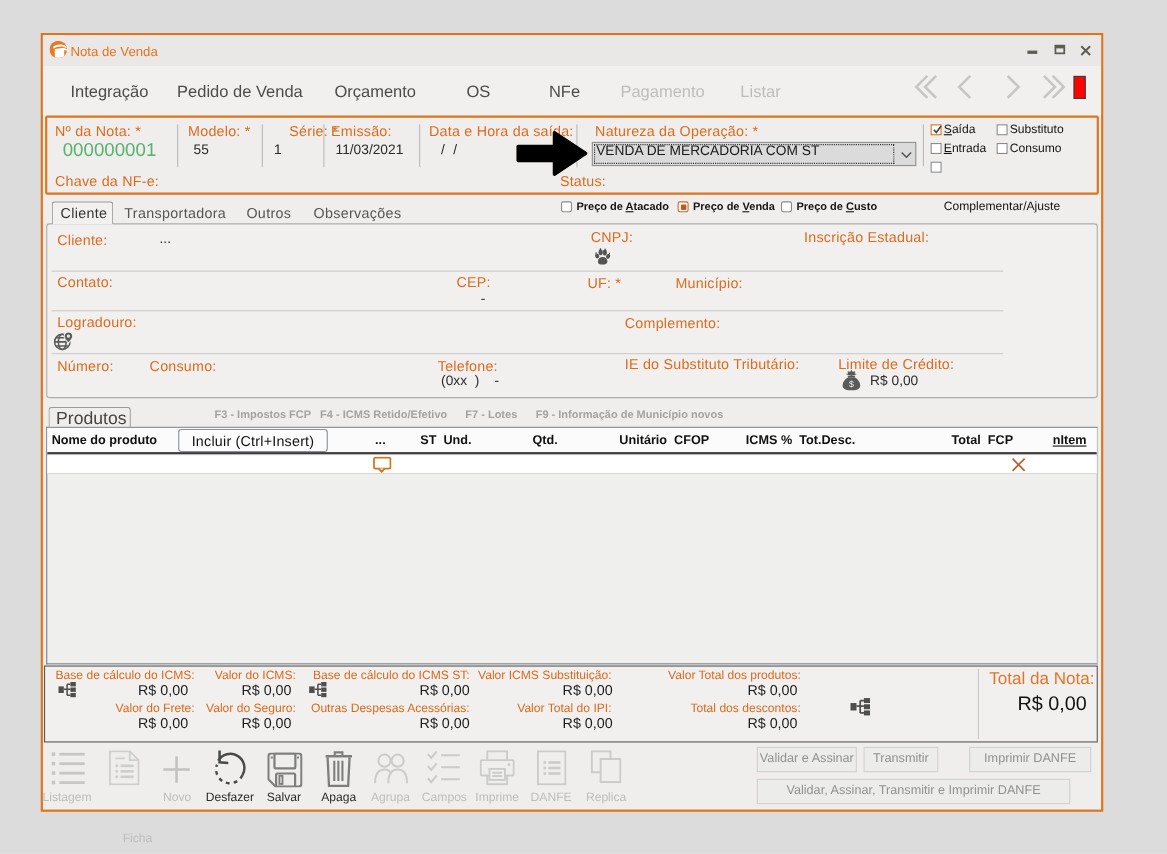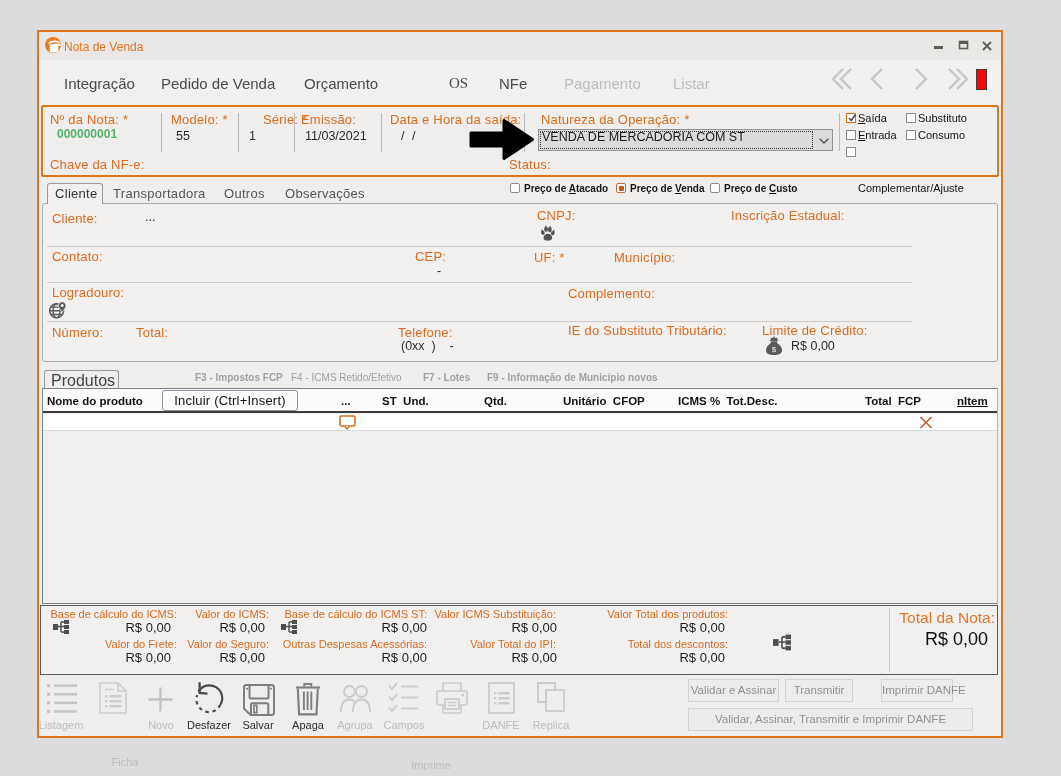--- a/index.html
+++ b/index.html
@@ -49,38 +49,38 @@
 <svg class="abs" style="left:928px; top:40px;" width="66" height="12" viewBox="0 0 66 12">
   <rect x="6" y="6" width="9" height="3" fill="#5d5d55"></rect>
   <rect x="31.5" y="1.5" width="8" height="7" fill="none" stroke="#5d5d55" stroke-width="1.6"></rect>
   <rect x="31" y="1" width="9" height="3" fill="#5d5d55"></rect>
   <path d="M55 2 L63 10 M63 2 L55 10" stroke="#5d5d55" stroke-width="1.8"></path>
 </svg>
 
 <div class="abs mi" style="left:64px;">Integração</div>
 <div class="abs mi" style="left:161px;">Pedido de Venda</div>
 <div class="abs mi" style="left:304px;">Orçamento</div>
-<div class="abs mi" style="left:449px;font-family:Liberation Serif, serif;">OS</div>
+<div class="abs mi" style="left:424px;">OS</div>
 <div class="abs mi" style="left:499px;">NFe</div>
 <div class="abs mi dis" style="left:564px;">Pagamento</div>
 <div class="abs mi dis" style="left:673px;">Listar</div>
 
 <svg class="abs" style="left:830px; top:68px;" width="140" height="22" viewBox="0 0 140 22">
   <g fill="none" stroke="#c6c6c6" stroke-width="2.4">
     <path d="M13 1 L3 11 L13 21 M21 1 L11 11 L21 21"></path>
     <path d="M52 1 L42 11 L52 21"></path>
     <path d="M86 1 L96 11 L86 21"></path>
     <path d="M119 1 L129 11 L119 21 M127 1 L137 11 L127 21"></path>
   </g>
 </svg>
 <div class="abs" style="left:976px; top:69px; width:11px; height:21px; background:#fb0503; border:1.5px solid #3c3c3c;"></div>
 
 <div class="abs" style="left:41px; top:105px; width:958px; height:72px; border:2px solid #dd741e; border-radius:2px;"></div>
 <div class="abs hl" style="left:50px; top:112px;">Nº da Nota: *</div>
-<div class="abs" style="left:57px; top:127px; font-size:12px; font-weight:bold; color:#56b26d;">000000001</div>
+<div class="abs" style="left:57px; top:127px; font-size:17px; font-weight:normal; color:#56b26d;">000000001</div>
 <div class="abs vsep" style="left:161px; top:113px; height:39px;"></div>
 <div class="abs hl" style="left:171px; top:112px;">Modelo: *</div>
 <div class="abs hv" style="left:176px; top:129px;">55</div>
 <div class="abs vsep" style="left:238px; top:113px; height:39px;"></div>
 <div class="abs hl" style="left:263px; top:112px;">Série: *</div>
 <div class="abs hv" style="left:249px; top:129px;">1</div>
 <div class="abs vsep" style="left:294px; top:113px; height:39px;"></div>
 <div class="abs hl" style="left:301px; top:112px;">Emissão:</div>
 <div class="abs hv" style="left:305px; top:129px;">11/03/2021</div>
 <div class="abs vsep" style="left:381px; top:113px; height:39px;"></div>
@@ -160,39 +160,39 @@
     <circle cx="7.6" cy="9.8" r="7"></circle>
     <path d="M0.8 9.8 L14.4 9.8 M1.7 6.1 L13.5 6.1 M1.7 13.5 L13.5 13.5"></path>
     <ellipse cx="7.6" cy="9.8" rx="3.5" ry="7"></ellipse>
   </g>
   <path d="M13.2 0.8 C15.3 0.8 17.1 2.5 17.1 4.6 C17.1 6.7 13.2 11 13.2 11 C13.2 11 9.3 6.7 9.3 4.6 C9.3 2.5 11.1 0.8 13.2 0.8 Z" fill="#5a5a5a" stroke="#efeeec" stroke-width="1"></path>
   <circle cx="13.2" cy="4.5" r="1.5" fill="#efeeec"></circle>
 </svg>
 <div class="abs hl" style="left:568px; top:286px;">Complemento:</div>
 <div class="abs hsep" style="left:47px; top:321px; width:865px;"></div>
 <div class="abs hl" style="left:52px; top:325px;">Número:</div>
-<div class="abs hl" style="left:136px; top:325px;">Total:</div>
+<div class="abs hl" style="left:136px; top:325px;">Consumo:</div>
 <div class="abs hl" style="left:398px; top:325px;">Telefone:</div>
 <div class="abs hv" style="left:401px; top:339px;">(0xx&nbsp;&nbsp;)&nbsp;&nbsp;&nbsp;&nbsp;-</div>
 <div class="abs hl" style="left:568px; top:323px;">IE do Substituto Tributário:</div>
 <div class="abs hl" style="left:762px; top:323px;">Limite de Crédito:</div>
 <svg class="abs" style="left:765px; top:336px;" width="18" height="19" viewBox="0 0 18 19">
   <g fill="#5a5a5a">
     <path d="M9 0 L10 2 L12.5 1.5 L12 3.5 L14 4 L12 5 L9 5.5 L6 5 L4 4 L6 3.5 L5.5 1.5 L8 2 Z"></path>
     <path d="M5.5 5.5 L12.5 5.5 L12 7 L6 7 Z"></path>
     <path d="M6 7 C2.5 9 1 12 1 14.5 C1 17.5 4 19 9 19 C14 19 17 17.5 17 14.5 C17 12 15.5 9 12 7 Z"></path>
   </g>
   <text x="9" y="15.5" text-anchor="middle" font-size="8" fill="#f1f0ee" font-family="Liberation Sans">$</text>
 </svg>
 <div class="abs hv" style="left:791px; top:339px;">R$ 0,00</div>
 
 <div class="abs tab-active" style="left:44px; top:370px; width:75px; height:19px; background:#efeeec; border-color:#999;"></div>
 <div class="abs" style="left:51px; top:372px; font-size:16px; color:#444;">Produtos</div>
 <div class="abs" style="font-size:10px; font-weight:bold; color:#a2a2a2; left:195px; top:372px;">F3 - Impostos FCP</div>
-<div class="abs" style="font-size:10px; font-weight:normal; color:#a2a2a2; left:291px; top:372px;">F4 - ICMS Retido/Efetivo</div>
+<div class="abs" style="font-size:10px; font-weight:bold; color:#a2a2a2; left:291px; top:372px;">F4 - ICMS Retido/Efetivo</div>
 <div class="abs" style="font-size:10px; font-weight:bold; color:#a2a2a2; left:423px; top:372px;">F7 - Lotes</div>
 <div class="abs" style="font-size:10px; font-weight:bold; color:#a2a2a2; left:487px; top:372px;">F9 - Informação de Município novos</div>
 
 <div class="abs" style="left:42px; top:388px; width:956px; height:216px; border:1px solid #7c8188; border-right-color:#b5b8bc; background:#efefee;"></div>
 <div class="abs" style="left:43px; top:389px; width:954px; height:24px; background:#fbfbfc; border-bottom:2px solid #3c3c3c;"></div>
 <div class="abs" style="left:43px; top:414px; width:954px; height:17px; background:#fff; border-bottom:1px solid #d9d9d9;"></div>
 <div class="abs tbl-h" style="left:47px; top:395px;">Nome do produto</div>
 <div class="abs" style="left:162px; top:390px; width:136px; height:21px; background:#fcfcfc; border:1px solid #8a8f98; border-radius:3px; font-size:13px; letter-spacing:0.2px; color:#111; text-align:center; line-height:19px; white-space:nowrap;">Incluir (Ctrl+Insert)</div>
 <div class="abs tbl-h" style="left:341px; top:395px;">...</div>
 <div class="abs tbl-h" style="left:382px; top:395px;">ST&nbsp; Und.</div>
@@ -353,21 +353,21 @@
 <svg class="abs" style="left:436px; top:682px;" width="32" height="32" viewBox="0 0 32 32">
   <g fill="none" stroke="#cbcbcb" stroke-width="1.7">
     <path d="M7 9 L7 1 L25 1 L25 9"></path>
     <rect x="1" y="9" width="30" height="14" rx="1.5"></rect>
     <path d="M7 23 L7 31 L25 31 L25 23"></path>
     <rect x="9" y="17" width="14" height="10" fill="#f1f0ee"></rect>
     <path d="M11.5 20.5 L20.5 20.5 M11.5 23.5 L20.5 23.5"></path>
   </g>
   <rect x="25.5" y="12" width="2.4" height="2.4" fill="#cbcbcb"></rect>
 </svg>
-<div class="abs toollab" style="left:403px; width:56px;margin-top:40px;">Imprime</div>
+<div class="abs toollab" style="left:424px; width:56px;">Imprime</div>
 
 <svg class="abs" style="left:488px; top:682px;" width="27" height="32" viewBox="0 0 27 32">
   <rect x="1" y="1" width="25" height="30" fill="none" stroke="#cbcbcb" stroke-width="1.7"></rect>
   <g fill="#cbcbcb">
     <rect x="6" y="10" width="2.4" height="2.4"></rect>
       <rect x="10.5" y="10" width="11" height="2.4"></rect>
     <rect x="6" y="15" width="2.4" height="2.4"></rect>
       <rect x="10.5" y="15" width="11" height="2.4"></rect>
     <rect x="6" y="20" width="2.4" height="2.4"></rect>
       <rect x="10.5" y="20" width="11" height="2.4"></rect>
@@ -378,14 +378,14 @@
 <svg class="abs" style="left:537px; top:682px;" width="28" height="30" viewBox="0 0 28 30">
   <g fill="none" stroke="#cbcbcb" stroke-width="1.8">
     <path d="M18 8 L18 1 L1 1 L1 20 L9 20"></path>
     <rect x="9" y="8" width="18" height="21"></rect>
   </g>
 </svg>
 <div class="abs toollab" style="left:524px; width:54px;">Replica</div>
 
 <div class="abs btn" style="left:688px; top:679px; width:91px; height:23px;">Validar e Assinar</div>
 <div class="abs btn" style="left:785px; top:679px; width:68px; height:23px;">Transmitir</div>
-<div class="abs btn" style="left:881px; top:679px; width:72px; height:23px;">Imprimir DANFE</div>
+<div class="abs btn" style="left:881px; top:679px; width:111px; height:23px;">Imprimir DANFE</div>
 <div class="abs btn" style="left:688px; top:708px; width:285px; height:23px;">Validar, Assinar, Transmitir e Imprimir DANFE</div>
 
 </body></html>

